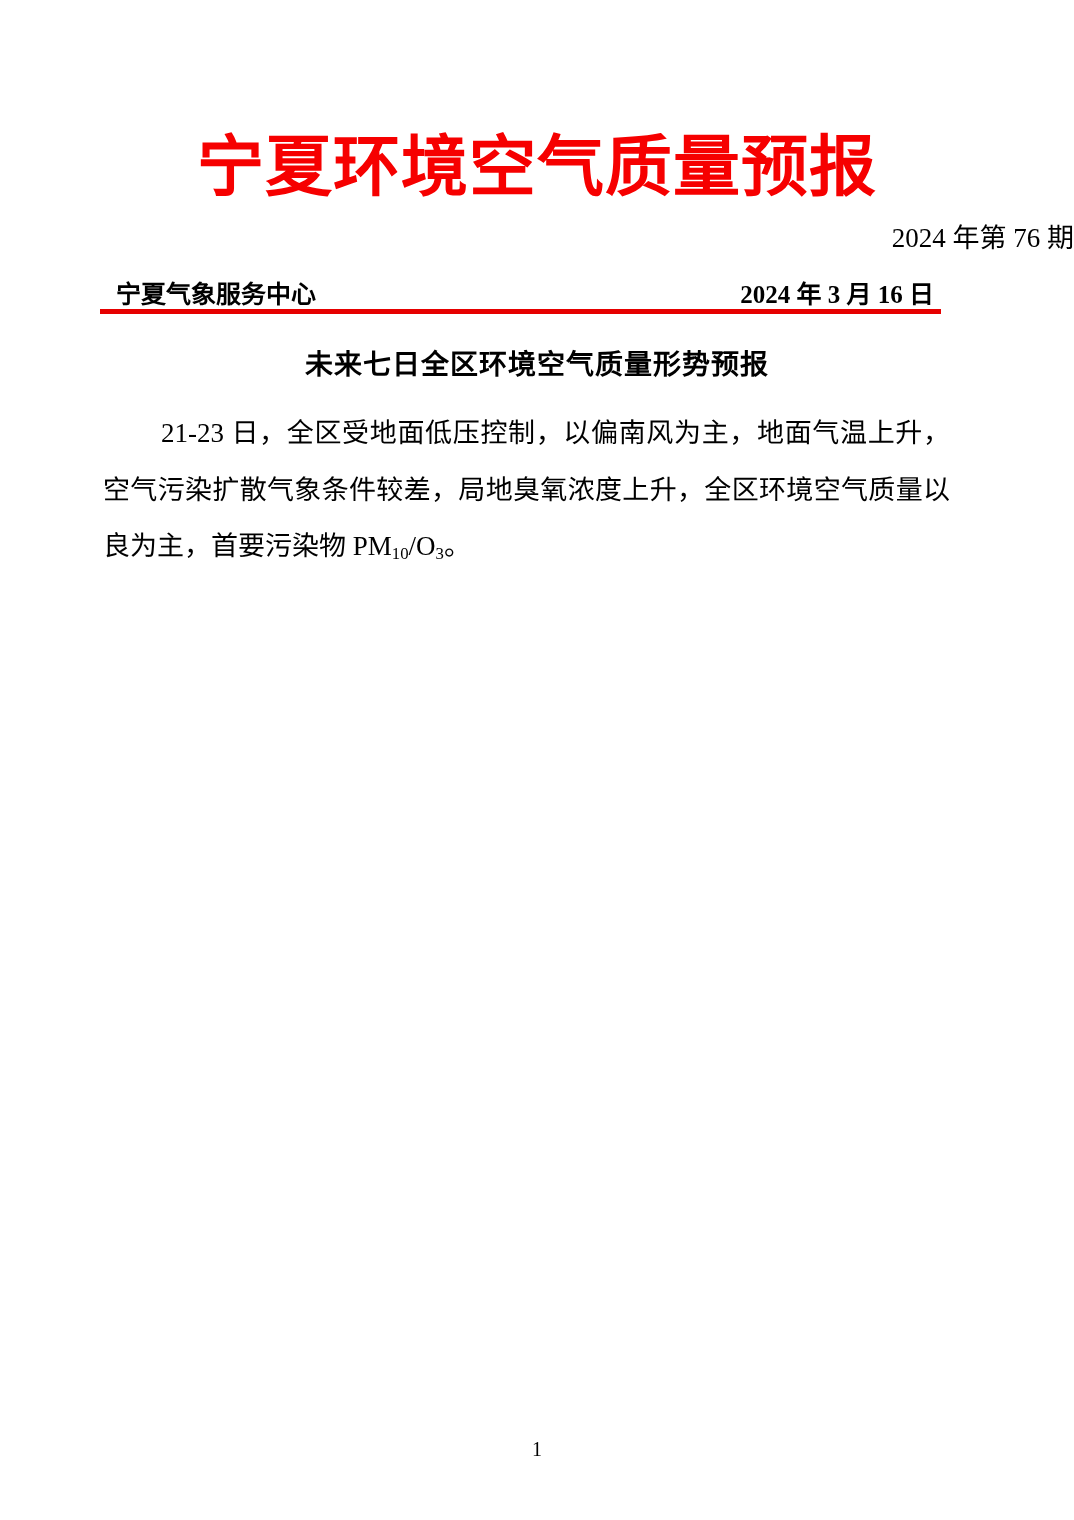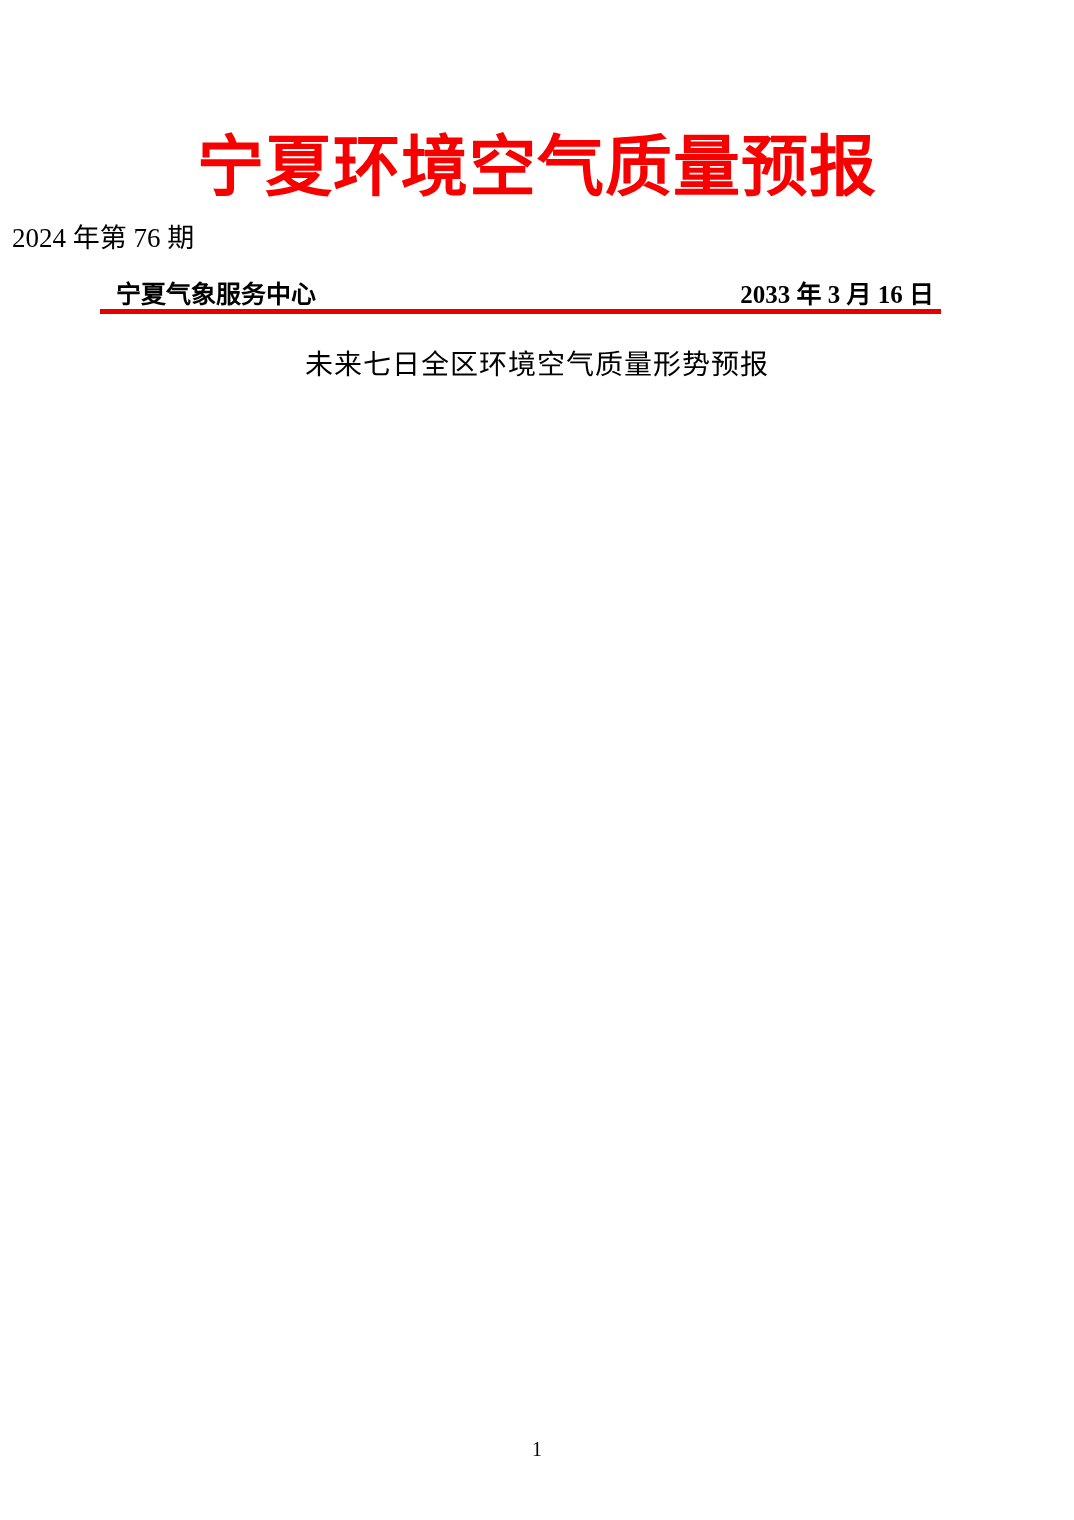--- a/index.html
+++ b/index.html
@@ -27,22 +27,22 @@
     text-align:center;
     font-size:67px;
     font-weight:700;
     letter-spacing:1px;
     color:var(--title-red);
     line-height:1.3;
     white-space:nowrap;
   }
   .issue-line{
     position:absolute;
-    top:221px; left:12px; right:0;
-    text-align:left;
+    top:221px; left:0; right:0;
+    text-align:right;
     font-size:27px;
     line-height:34px;
     color:var(--ink);
   }
   .issuer-row{
     position:absolute;
     top:280px;
     left:116px;
     width:818px;
     display:flex;
@@ -59,21 +59,21 @@
     left:100px;
     width:841px;
     height:5px;
     background:var(--rule-red);
   }
   .section-heading{
     position:absolute;
     top:347px; left:0; right:0;
     text-align:center;
     font-size:28px;
-    font-weight:400;
+    font-weight:700;
     line-height:36px;
     letter-spacing:1px;
   }
   .body-text{
     position:absolute;
     top:405px;
     left:103px;
     width:847px;
     font-size:27px;
     line-height:56.5px;
@@ -103,25 +103,26 @@
 <body>
 
 <div class="page">
 
   <h1 class="doc-title">宁夏环境空气质量预报</h1>
 
   <div class="issue-line">2024 年第 76 期</div>
 
   <div class="issuer-row">
     <span>宁夏气象服务中心</span>
-    <span>2033 年 3 月 16 日</span>
+    <span>2024 年 3 月 16 日</span>
   </div>
 
   <div class="red-rule"></div>
 
   <h2 class="section-heading">未来七日全区环境空气质量形势预报</h2>
 
   <main class="body-text">
+      <p>21-23 日，全区受地面低压控制，以偏南风为主，地面气温上升，空气污染扩散气象条件较差，局地臭氧浓度上升，全区环境空气质量以良为主，首要污染物 PM<sub>10</sub>/O<sub>3</sub>。</p>
     </main>
 
   <div class="page-number">1</div>
 
 </div>
 
 </body></html>

